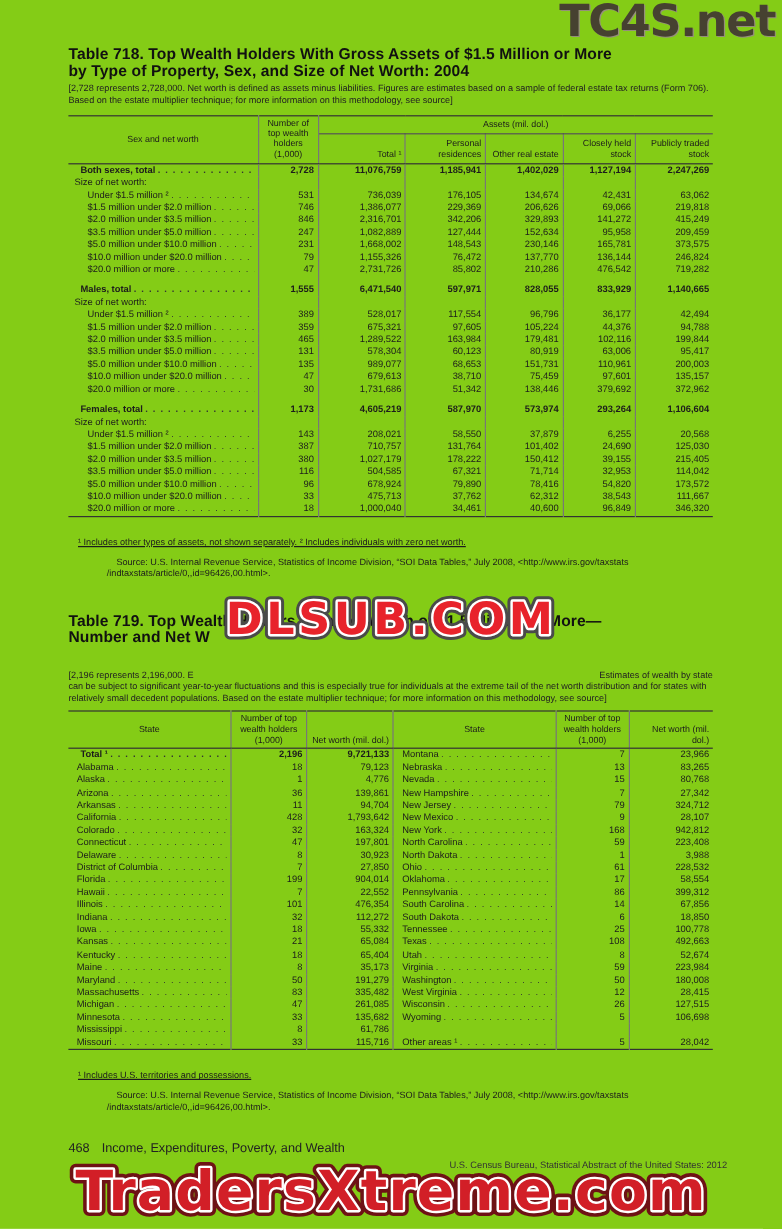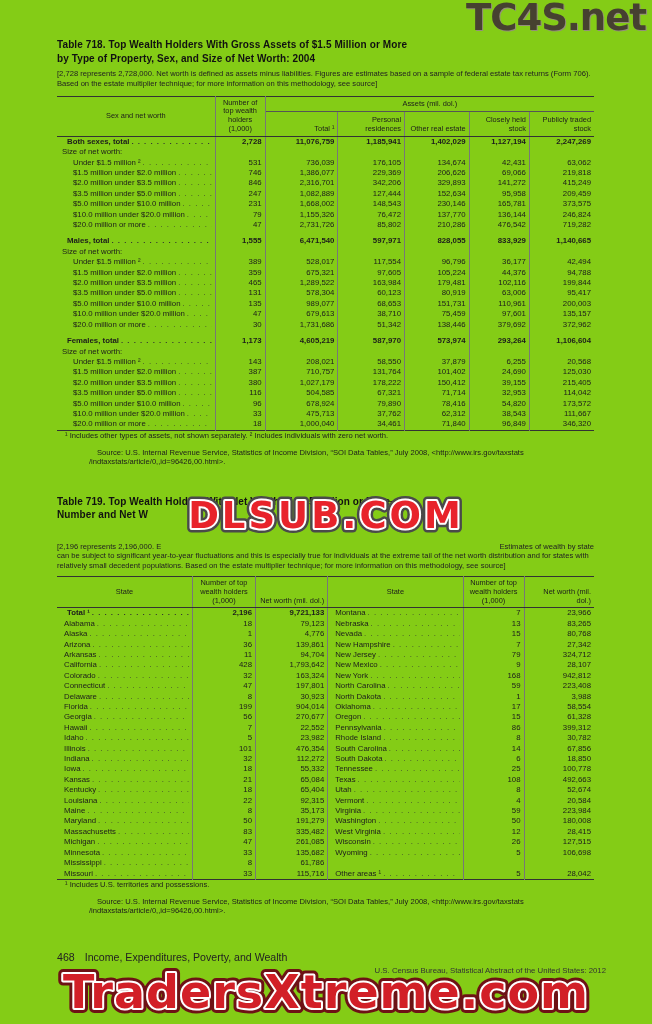--- a/index.html
+++ b/index.html
@@ -1,24 +1,24 @@
 <!DOCTYPE html>
 <html><head>
 <meta charset="utf-8">
 <style>
   html,body{margin:0;padding:0;}
   body{width:652px;height:1024px;background:#f6f6f4;font-family:"Liberation Sans",sans-serif;color:#1c1c1c;}
   .page{position:relative;width:652px;height:1024px;background:#84cc16;overflow:hidden;}
   .content{padding:38px 58px 0 57px;}
 
   
-  .tbl-title{font-weight:bold;font-size:10px;line-height:13.6px;letter-spacing:.1px;color:#111;}
+  .tbl-title{font-weight:bold;font-size:13px;line-height:13.6px;letter-spacing:.1px;color:#111;}
   .note{font-size:7.6px;line-height:9.4px;margin-top:4px;color:#222;}
   .note-l1{display:flex;justify-content:space-between;white-space:nowrap;overflow:hidden;margin-top:20px;}
-  .footnote{font-size:7.6px;line-height:9.4px;margin-top:0;text-indent:8px;}
+  .footnote{font-size:7.6px;line-height:9.4px;margin-top:16px;text-indent:8px;text-decoration:underline;}
   .source{font-size:7.6px;line-height:9.4px;margin-left:32px;}
   .source .l1{text-indent:8px;}
   .sec-gap{margin-top:28px;}
 
   
   table.stat{border-collapse:collapse;width:100%;margin-top:6px;font-size:7.8px;table-layout:fixed;
              border-top:1px solid #333;border-bottom:1px solid #333;}
   table.stat th,table.stat td{padding:0 3px;vertical-align:bottom;border-right:1px solid #777;}
   table.stat th:last-child,table.stat td:last-child{border-right:none;}
   table.stat th{font-weight:normal;font-size:7.4px;line-height:8.8px;padding-top:2px;padding-bottom:2px;}
@@ -463,21 +463,21 @@
           <tr class="r-item">
             <td class="lbl-cell">
               <div class="lblwrap">
                 <span class="lbl">$20.0 million or more</span>
                 <span class="leader"></span>
               </div>
             </td>
             <td class="num">18</td>
             <td class="num">1,000,040</td>
             <td class="num">34,461</td>
-            <td class="num">71,840</td>
+            <td class="num">40,600</td>
             <td class="num">96,849</td>
             <td class="num">346,320</td>
           </tr>
         </tbody>
     </table>
 
     <p class="footnote">¹ Includes other types of assets, not shown separately. ² Includes individuals with zero net worth.</p>
     <div class="source">
       <div class="l1">Source: U.S. Internal Revenue Service, Statistics of Income Division, “SOI Data Tables,” July 2008, &lt;http://www.irs.gov/taxstats</div>
       <div>/indtaxstats/article/0,,id=96426,00.html&gt;.</div>
@@ -673,92 +673,74 @@
                 <span class="lbl">North Dakota</span>
                 <span class="leader"></span>
               </div>
             </td>
             <td class="num">1</td>
             <td class="num">3,988</td>
           </tr>
           <tr>
             <td class="lbl-cell s719">
               <div class="lblwrap s719">
+                <span class="lbl">District of Columbia</span>
+                <span class="leader"></span>
+              </div>
+            </td>
+            <td class="num">7</td>
+            <td class="num">27,850</td>
+            <td class="lbl-cell s719">
+              <div class="lblwrap s719">
+                <span class="lbl">Ohio</span>
+                <span class="leader"></span>
+              </div>
+            </td>
+            <td class="num">61</td>
+            <td class="num">228,532</td>
+          </tr>
+          <tr>
+            <td class="lbl-cell s719">
+              <div class="lblwrap s719">
                 <span class="lbl">Florida</span>
                 <span class="leader"></span>
               </div>
             </td>
             <td class="num">199</td>
             <td class="num">904,014</td>
             <td class="lbl-cell s719">
               <div class="lblwrap s719">
                 <span class="lbl">Oklahoma</span>
                 <span class="leader"></span>
               </div>
             </td>
             <td class="num">17</td>
             <td class="num">58,554</td>
           </tr>
           <tr>
             <td class="lbl-cell s719">
               <div class="lblwrap s719">
-                <span class="lbl">Georgia</span>
-                <span class="leader"></span>
-              </div>
-            </td>
-            <td class="num">56</td>
-            <td class="num">270,677</td>
-            <td class="lbl-cell s719">
-              <div class="lblwrap s719">
-                <span class="lbl">Oregon</span>
-                <span class="leader"></span>
-              </div>
-            </td>
-            <td class="num">15</td>
-            <td class="num">61,328</td>
-          </tr>
-          <tr>
-            <td class="lbl-cell s719">
-              <div class="lblwrap s719">
                 <span class="lbl">Hawaii</span>
                 <span class="leader"></span>
               </div>
             </td>
             <td class="num">7</td>
             <td class="num">22,552</td>
             <td class="lbl-cell s719">
               <div class="lblwrap s719">
                 <span class="lbl">Pennsylvania</span>
                 <span class="leader"></span>
               </div>
             </td>
             <td class="num">86</td>
             <td class="num">399,312</td>
           </tr>
           <tr>
             <td class="lbl-cell s719">
               <div class="lblwrap s719">
-                <span class="lbl">Idaho</span>
-                <span class="leader"></span>
-              </div>
-            </td>
-            <td class="num">5</td>
-            <td class="num">23,982</td>
-            <td class="lbl-cell s719">
-              <div class="lblwrap s719">
-                <span class="lbl">Rhode Island</span>
-                <span class="leader"></span>
-              </div>
-            </td>
-            <td class="num">8</td>
-            <td class="num">30,782</td>
-          </tr>
-          <tr>
-            <td class="lbl-cell s719">
-              <div class="lblwrap s719">
                 <span class="lbl">Illinois</span>
                 <span class="leader"></span>
               </div>
             </td>
             <td class="num">101</td>
             <td class="num">476,354</td>
             <td class="lbl-cell s719">
               <div class="lblwrap s719">
                 <span class="lbl">South Carolina</span>
                 <span class="leader"></span>
@@ -831,38 +813,20 @@
             <td class="num">18</td>
             <td class="num">65,404</td>
             <td class="lbl-cell s719">
               <div class="lblwrap s719">
                 <span class="lbl">Utah</span>
                 <span class="leader"></span>
               </div>
             </td>
             <td class="num">8</td>
             <td class="num">52,674</td>
-          </tr>
-          <tr>
-            <td class="lbl-cell s719">
-              <div class="lblwrap s719">
-                <span class="lbl">Louisiana</span>
-                <span class="leader"></span>
-              </div>
-            </td>
-            <td class="num">22</td>
-            <td class="num">92,315</td>
-            <td class="lbl-cell s719">
-              <div class="lblwrap s719">
-                <span class="lbl">Vermont</span>
-                <span class="leader"></span>
-              </div>
-            </td>
-            <td class="num">4</td>
-            <td class="num">20,584</td>
           </tr>
           <tr>
             <td class="lbl-cell s719">
               <div class="lblwrap s719">
                 <span class="lbl">Maine</span>
                 <span class="leader"></span>
               </div>
             </td>
             <td class="num">8</td>
             <td class="num">35,173</td>

